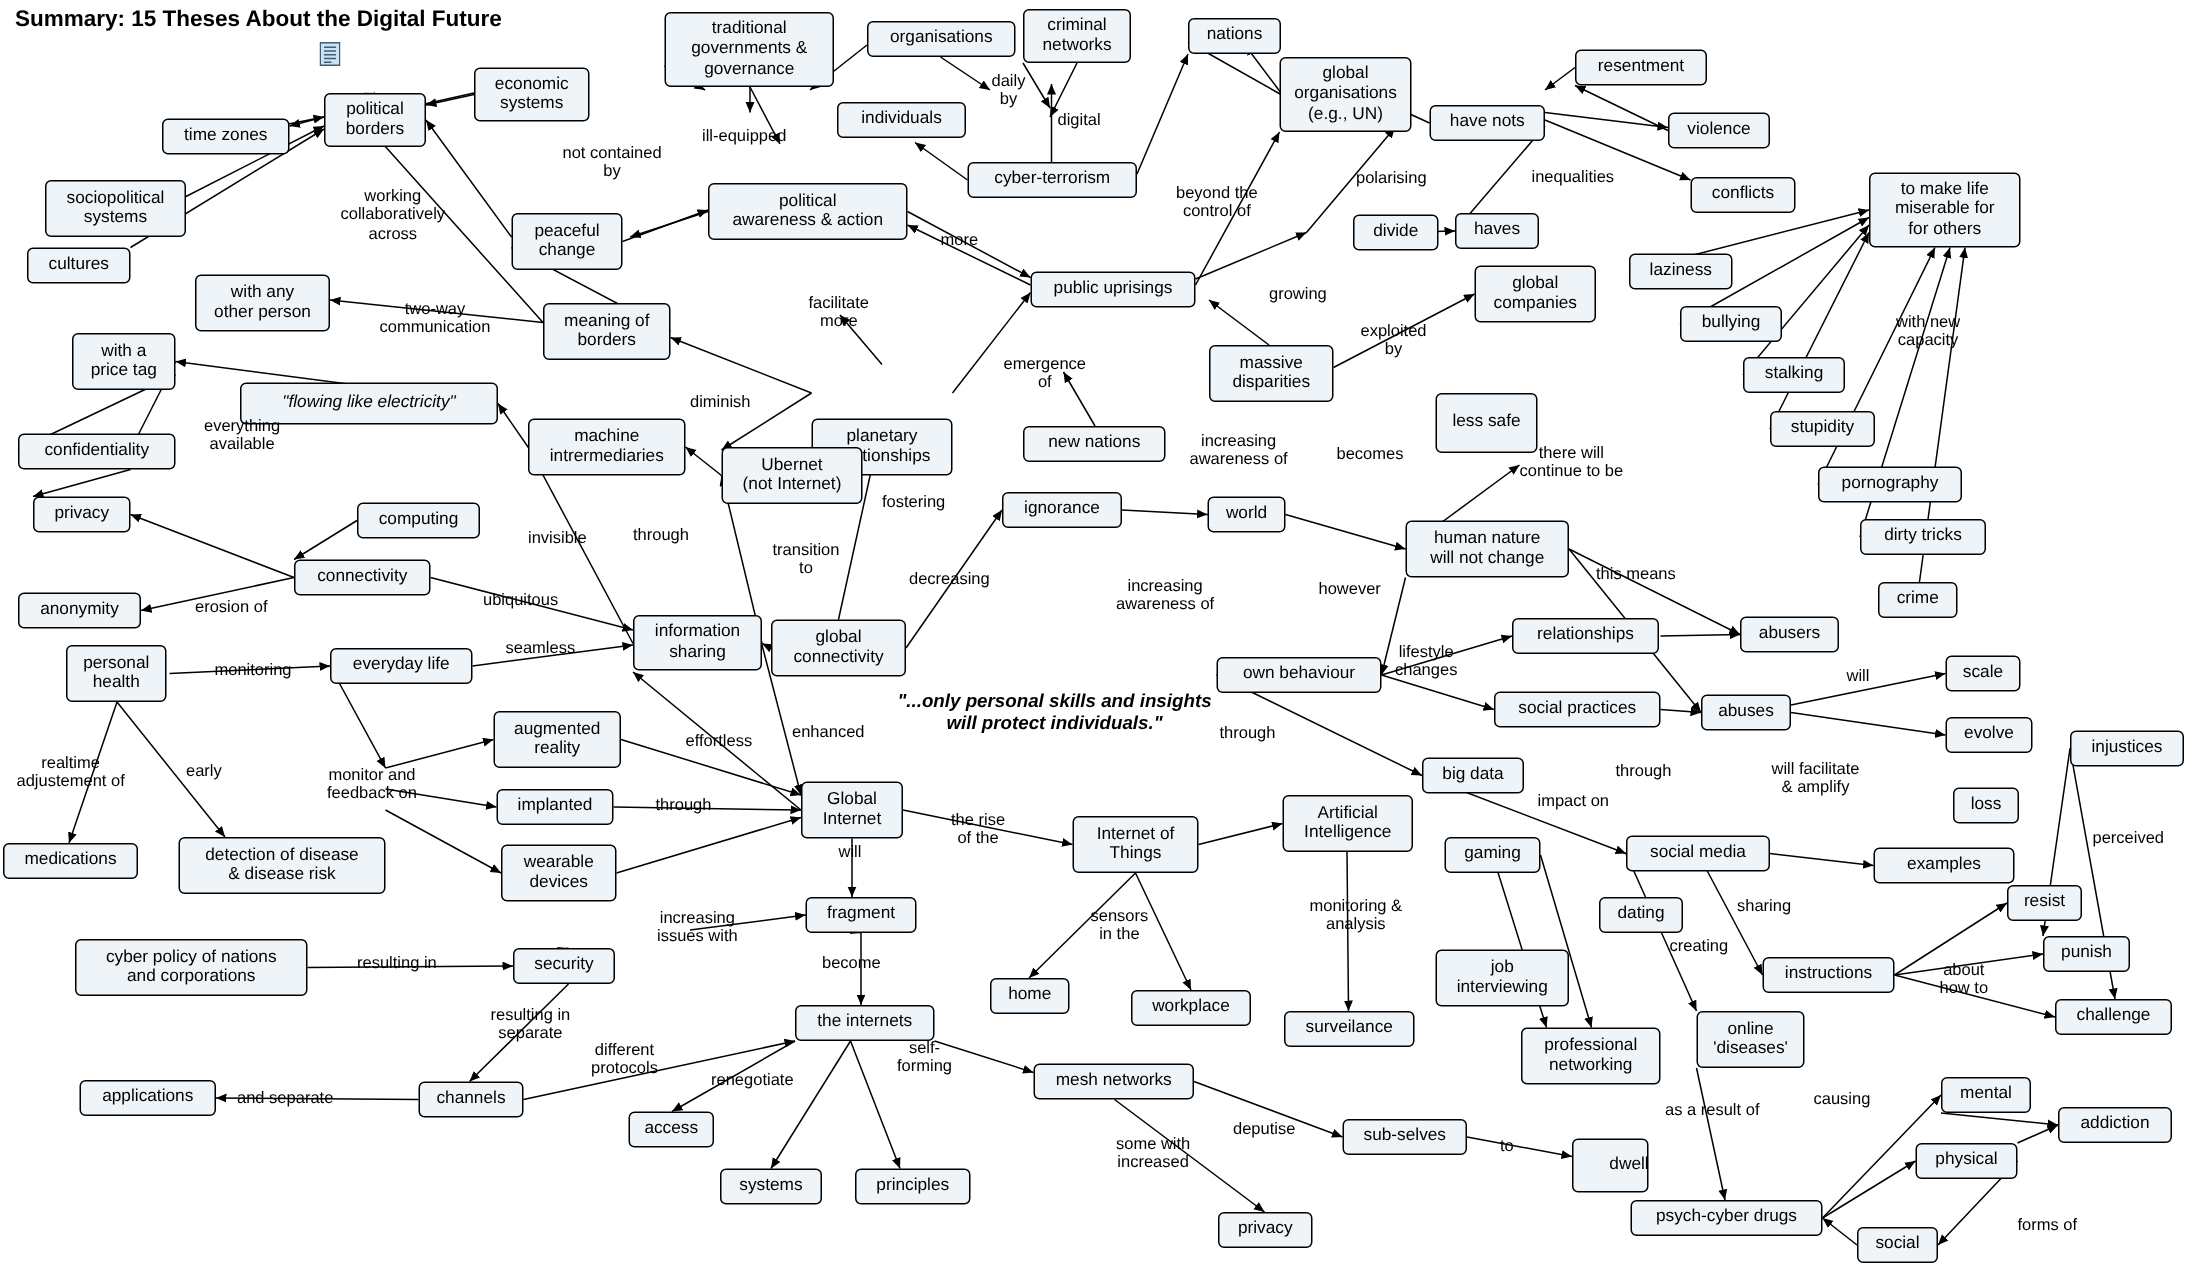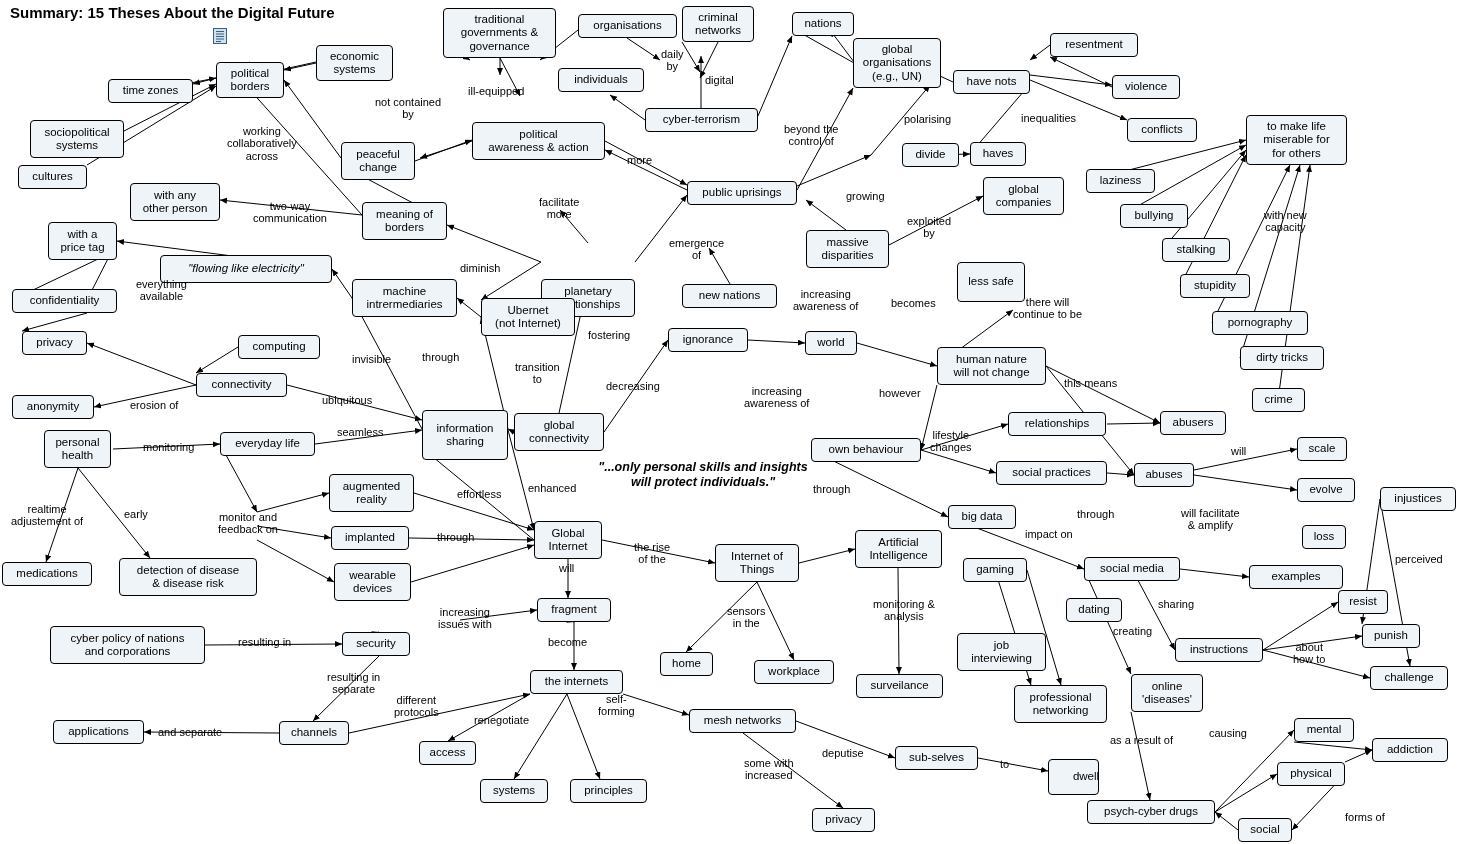--- a/index.html
+++ b/index.html
@@ -299,21 +299,21 @@
       <div class="node" style="left: 238px; top: 335px; width: 82px; height: 24px;">computing</div>
       <div class="node" style="left: 1212px; top: 311px; width: 96px; height: 24px;">pornography</div>
       <div class="node" style="left: 196px; top: 373px; width: 91px; height: 24px;">connectivity</div>
       <div class="node" style="left: 668px; top: 328px; width: 80px; height: 24px;">ignorance</div>
       <div class="node" style="left: 805px; top: 331px; width: 52px; height: 24px;">world</div>
       <div class="node" style="left: 937px; top: 347px; width: 109px; height: 38px;">human nature
 will not change</div>
       <div class="node" style="left: 1240px; top: 346px; width: 84px; height: 24px;">dirty tricks</div>
       <div class="node" style="left: 12px; top: 395px; width: 82px; height: 24px;">anonymity</div>
       <div class="node" style="left: 1252px; top: 388px; width: 53px; height: 24px;">crime</div>
-      <div class="node" style="left: 422px; top: 410px; width: 86px; height: 50px;">information
+      <div class="node" style="left: 422px; top: 410px; width: 86px; height: 37px;">information
 sharing</div>
       <div class="node" style="left: 514px; top: 413px; width: 90px; height: 38px;">global
 connectivity</div>
       <div class="node" style="left: 1008px; top: 412px; width: 98px; height: 24px;">relationships</div>
       <div class="node" style="left: 1160px; top: 411px; width: 66px; height: 24px;">abusers</div>
       <div class="node" style="left: 44px; top: 430px; width: 67px; height: 38px;">personal
 health</div>
       <div class="node" style="left: 220px; top: 432px; width: 95px; height: 24px;">everyday life</div>
       <div class="node" style="left: 811px; top: 438px; width: 110px; height: 24px;">own behaviour</div>
       <div class="node" style="left: 1297px; top: 437px; width: 50px; height: 24px;">scale</div>

